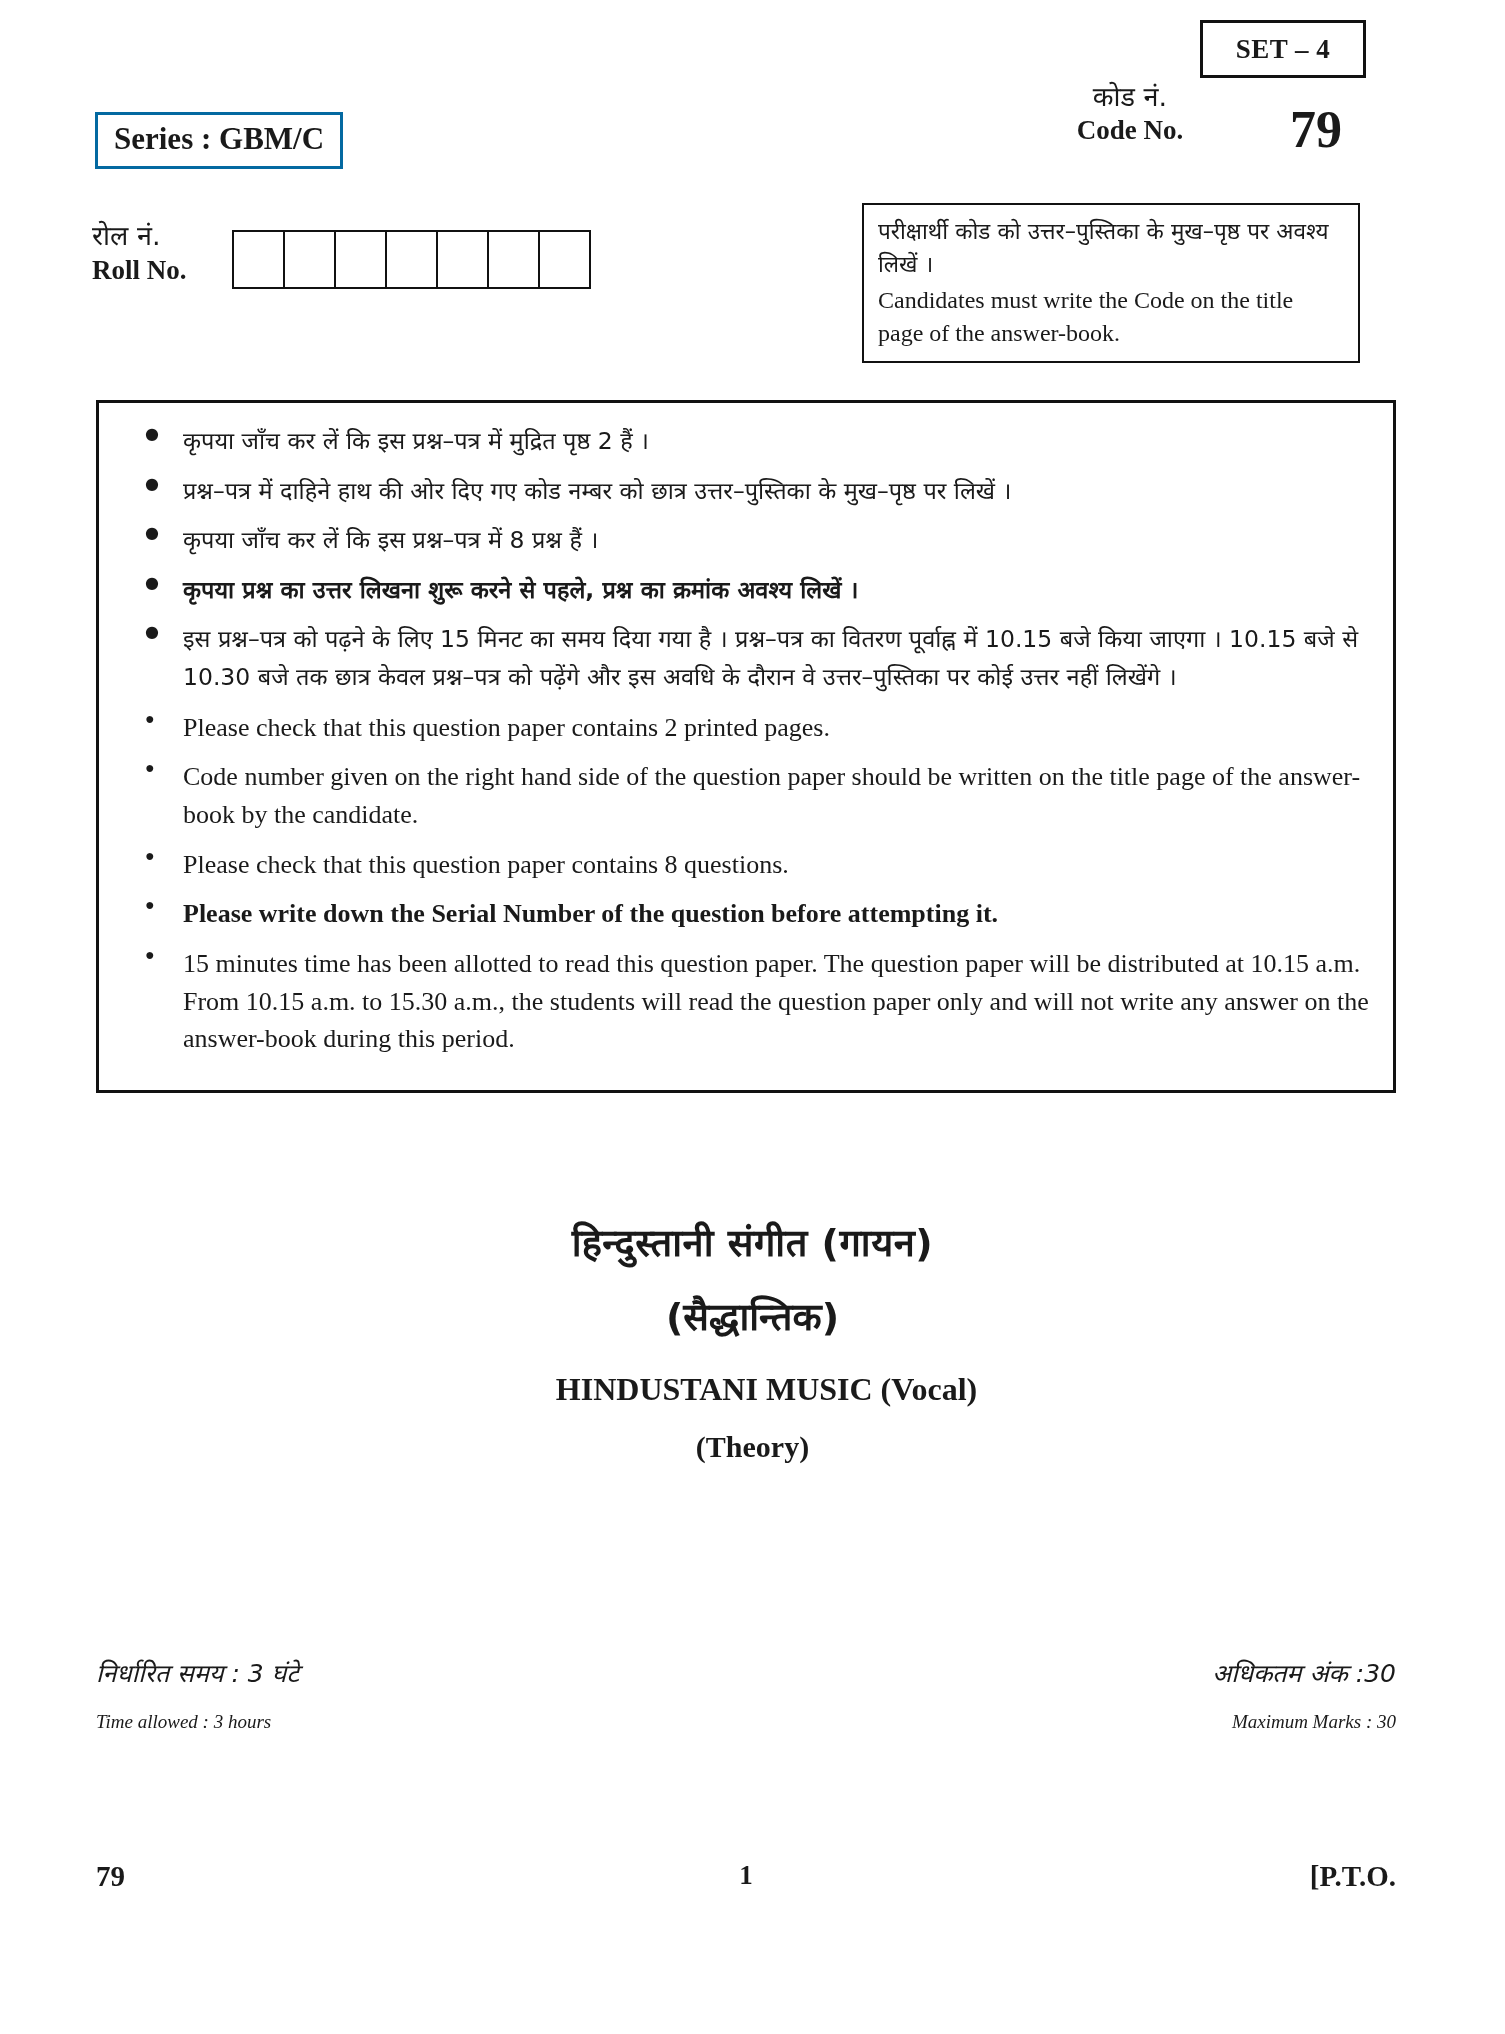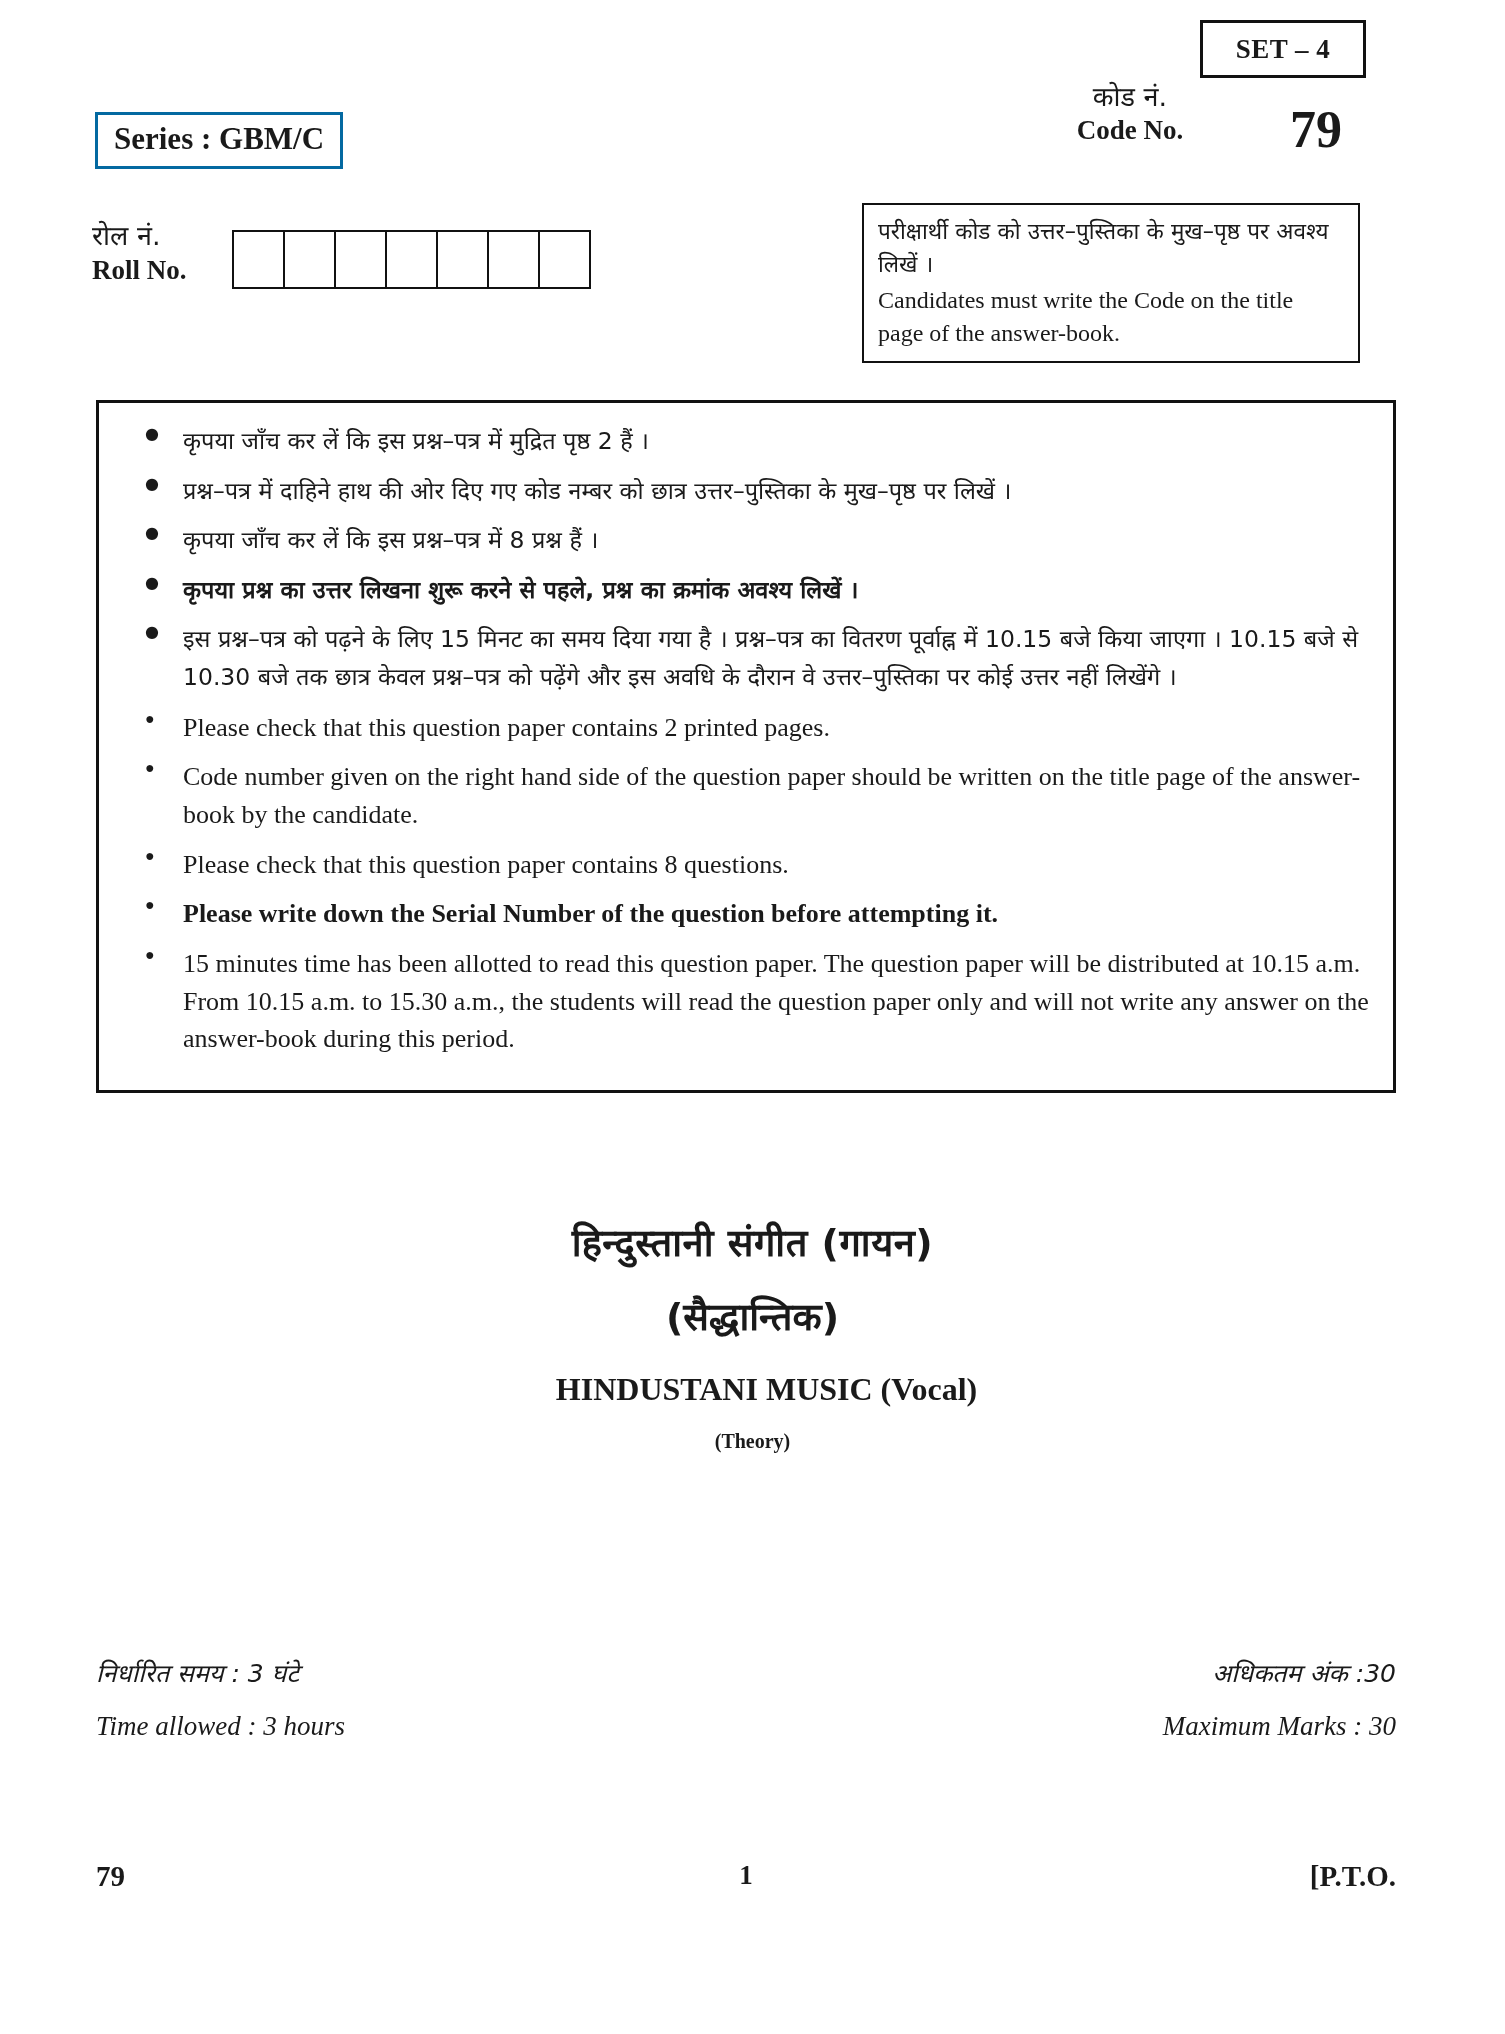--- a/index.html
+++ b/index.html
@@ -184,21 +184,21 @@
   }
   .title-en-1 {
     font-family: "Liberation Serif", serif;
     font-size: 32px;
     font-weight: bold;
     margin-top: 30px;
     margin-left: 28px;
   }
   .title-en-2 {
     font-family: "Liberation Serif", serif;
-    font-size: 20px;
+    font-size: 30px;
     font-weight: bold;
     margin-top: 22px;
   }
 
   
   .meta {
     position: absolute;
     top: 1655px;
     left: 96px;
     width: 1300px;
@@ -208,21 +208,21 @@
     justify-content: space-between;
     margin-bottom: 22px;
   }
   .meta .hi {
     font-family: "DejaVu Sans", sans-serif;
     font-size: 25px;
     font-style: italic;
   }
   .meta .en {
     font-family: "Liberation Serif", serif;
-    font-size: 27px;
+    font-size: 19px;
     font-style: italic;
   }
 
   
   .footer {
     position: absolute;
     top: 1860px;
     left: 96px;
     width: 1300px;
     display: flex;

